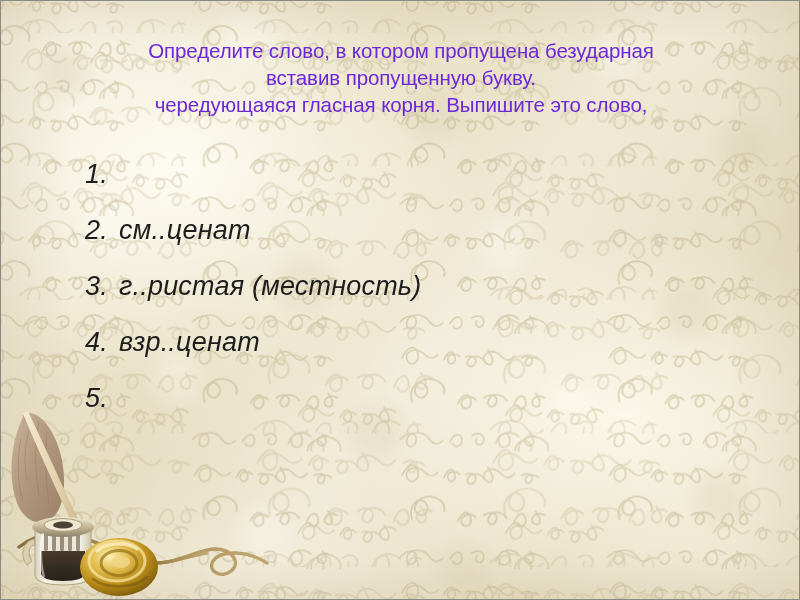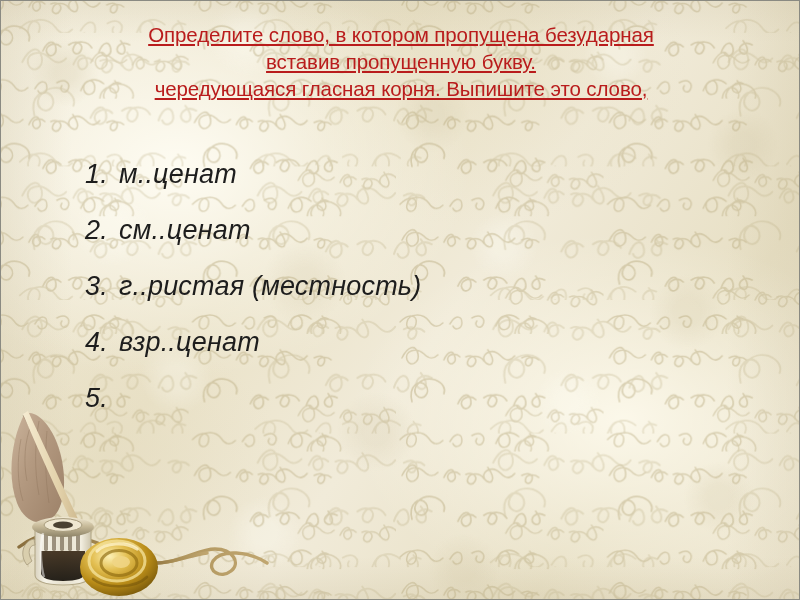--- a/index.html
+++ b/index.html
@@ -79,30 +79,29 @@
 
   
   .content {
     position: absolute;
     inset: 0;
   }
 
   .title {
     position: absolute;
     left: 56px;
-    top: 20px;
+    top: 36px;
     width: 688px;
     text-align: center;
-    color: #b91c1c;
+    color: #6d28d9;
     font-family: "Liberation Sans", sans-serif;
     font-size: 20.5px;
     line-height: 27px;
     font-weight: 400;
     letter-spacing: -0.1px;
-    text-decoration: underline;
   }
 
   .list {
     position: absolute;
     left: 84px;
     top: 145px;
     width: 640px;
   }
   .list-item {
     display: flex;
@@ -279,21 +278,20 @@
 
     <div class="title">
       <div>Определите слово, в котором пропущена безударная</div>
       <div>вставив пропущенную букву.</div>
       <div>чередующаяся гласная корня. Выпишите это слово,</div>
     </div>
 
     <div class="list">
       <div class="list-item">
         <span class="list-num">1.</span>
-        <span class="list-text">м..ценат</span>
       </div>
       <div class="list-item">
         <span class="list-num">2.</span>
         <span class="list-text">см..ценат</span>
       </div>
       <div class="list-item">
         <span class="list-num">3.</span>
         <span class="list-text">г..ристая (местность)</span>
       </div>
       <div class="list-item">

